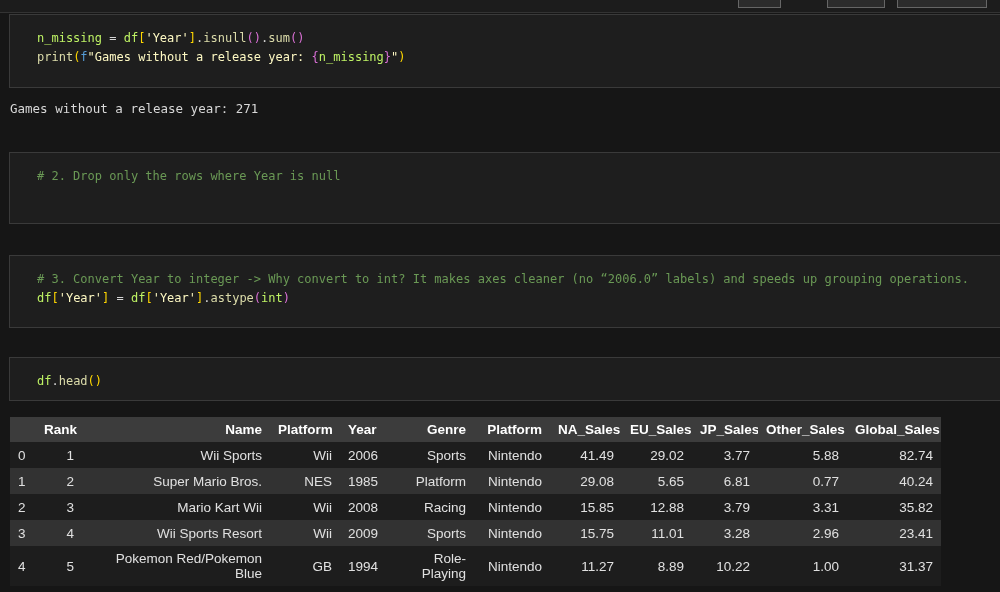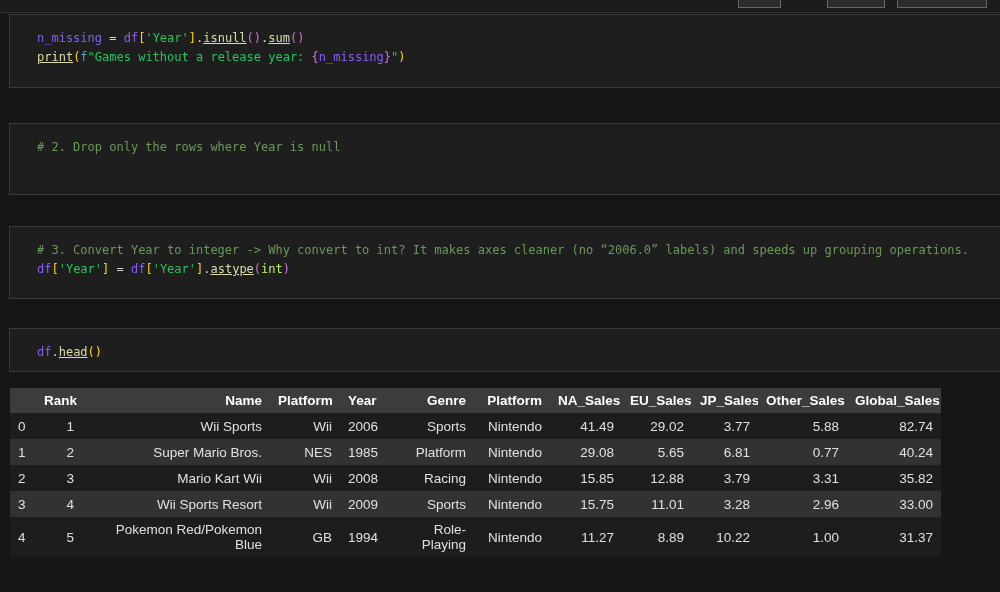--- a/index.html
+++ b/index.html
@@ -17,24 +17,24 @@
   .cell { margin-left:9px; width:994px; background:#1e1e1e; border:1px solid #3a3a3a;
           padding:14px 8px 0 27px; }
   .cell-1 { margin-top:1px; height:74px; }
   .cell-2 { margin-top:35px; height:72px; }
   .cell-3 { margin-top:31px; height:73px; }
   .cell-4 { margin-top:29px; height:44px; }
   .code-line { font-family:"DejaVu Sans Mono",monospace; font-size:12px; line-height:19px;
                white-space:pre; color:#d4d4d4; }
 
   
-  .tok-v  { color:#8b5cf6; }
+  .tok-v  { color:#bef264; }
   .tok-o  { color:#d4d4d4; }
-  .tok-fn { color:#dcdcaa;text-decoration:underline; }
-  .tok-s  { color:#22c55e; }
+  .tok-fn { color:#dcdcaa; }
+  .tok-s  { color:#fef9c3; }
   .tok-kw { color:#569cd6; }
   .tok-cm { color:#6a9955; }
   .tok-cls{ color:#bef264; }
   .tok-b1 { color:#ffd700; }
   .tok-b2 { color:#da70d6; }
 
   
   .stream-output { margin:13px 0 0 10px; height:16px; font-family:"DejaVu Sans Mono",monospace;
                    font-size:12.5px; color:#d8d8d8; white-space:pre; }
 
@@ -63,20 +63,21 @@
     <div class="tb-btn b1"></div>
     <div class="tb-btn b2"></div>
     <div class="tb-btn b3"></div>
   </div>
 
   <div class="cell cell-1">
     <div class="code-line"><span class="tok-v">n_missing</span><span class="tok-o"> = </span><span class="tok-v">df</span><span class="tok-b1">[</span><span class="tok-s">'Year'</span><span class="tok-b1">]</span><span class="tok-o">.</span><span class="tok-fn">isnull</span><span class="tok-b2">()</span><span class="tok-o">.</span><span class="tok-fn">sum</span><span class="tok-b2">()</span></div>
     <div class="code-line"><span class="tok-fn">print</span><span class="tok-b1">(</span><span class="tok-kw">f</span><span class="tok-s">"Games without a release year: </span><span class="tok-b2">{</span><span class="tok-v">n_missing</span><span class="tok-b2">}</span><span class="tok-s">"</span><span class="tok-b1">)</span></div>
   </div>
 
+  <div class="stream-output">Games without a release year: 271</div>
 
   <div class="cell cell-2">
     <div class="code-line"><span class="tok-cm"># 2. Drop only the rows where Year is null</span></div>
   </div>
 
   <div class="cell cell-3">
     <div class="code-line"><span class="tok-cm"># 3. Convert Year to integer -&gt; Why convert to int? It makes axes cleaner (no “2006.0” labels) and speeds up grouping operations.</span></div>
     <div class="code-line"><span class="tok-v">df</span><span class="tok-b1">[</span><span class="tok-s">'Year'</span><span class="tok-b1">]</span><span class="tok-o"> = </span><span class="tok-v">df</span><span class="tok-b1">[</span><span class="tok-s">'Year'</span><span class="tok-b1">]</span><span class="tok-o">.</span><span class="tok-fn">astype</span><span class="tok-b2">(</span><span class="tok-cls">int</span><span class="tok-b2">)</span></div>
   </div>
 
@@ -163,21 +164,21 @@
           <td>4</td>
           <td>Wii Sports Resort</td>
           <td>Wii</td>
           <td>2009</td>
           <td>Sports</td>
           <td>Nintendo</td>
           <td>15.75</td>
           <td>11.01</td>
           <td>3.28</td>
           <td>2.96</td>
-          <td>33.00</td>
+          <td>23.41</td>
         </tr>
         <tr>
           <td>4</td>
           <td>5</td>
           <td>Pokemon Red/Pokemon Blue</td>
           <td>GB</td>
           <td>1994</td>
           <td>Role-Playing</td>
           <td>Nintendo</td>
           <td>11.27</td>

